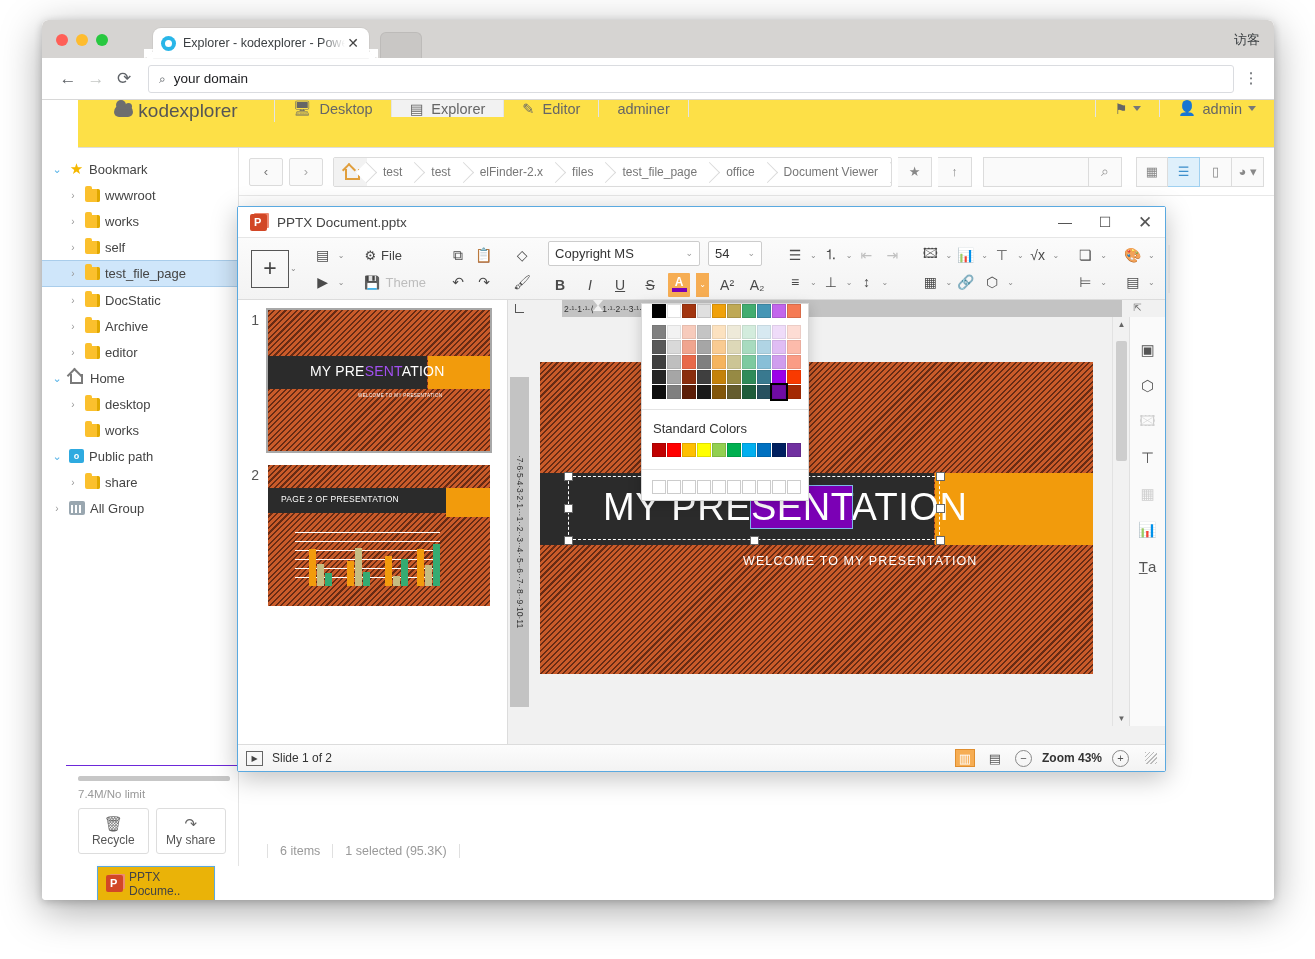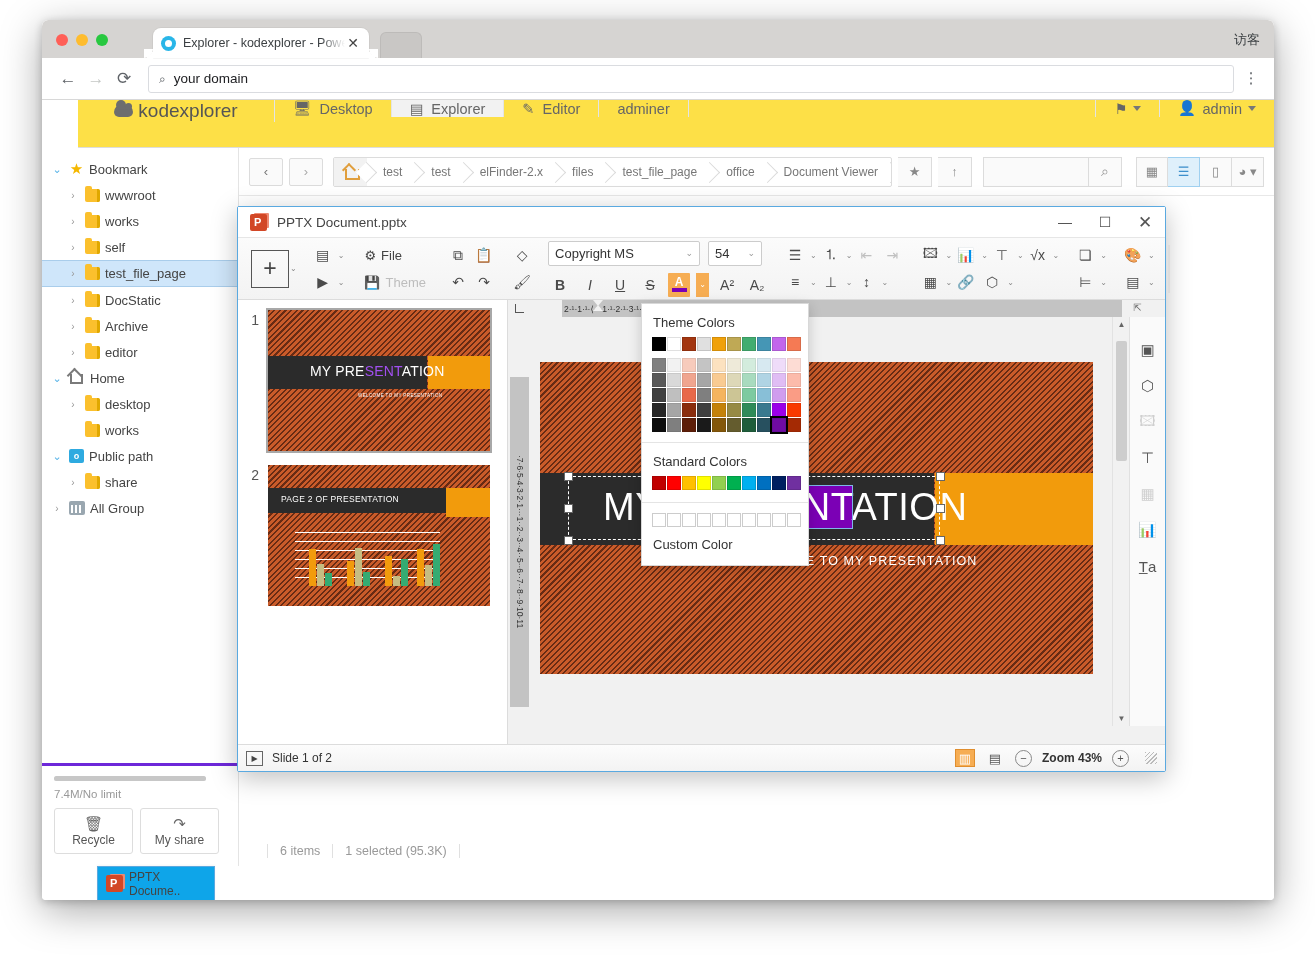--- a/index.html
+++ b/index.html
@@ -127,21 +127,21 @@
   .home-ico{ width:16px;height:14px; position:relative; flex:0 0 auto;}
   .home-ico:before{content:'';position:absolute;left:1px;top:3px;width:13px;height:10px;border:2px solid #7a7a7a;border-top:none;box-sizing:border-box;}
   .home-ico:after{content:'';position:absolute;left:0px;top:-1px;width:9px;height:9px;border-top:2px solid #7a7a7a;border-right:2px solid #7a7a7a;transform:rotate(-45deg);}
   .pub-ico{width:15px;height:14px;background:#2eaae0;border-radius:2px;color:#fff;font-size:9px;
     display:flex;align-items:center;justify-content:center;flex:0 0 auto;font-weight:bold;}
   .grp-ico{width:16px;height:14px;background:#9aa7b0;border-radius:2px;flex:0 0 auto;position:relative;}
   .grp-ico:before{content:'';position:absolute;left:2px;top:4px;right:2px;bottom:2px;
     background:repeating-linear-gradient(90deg,#fff 0 2px,transparent 2px 4px);}
   .tlabel{ white-space:nowrap; }
 
-  .side-foot{ border-top:3px solid #6d28d9; padding:10px 12px 12px; }
+  .side-foot{ border-top:1px solid #6d28d9; padding:10px 12px 12px;margin-left:24px; }
   .quota-bar{ height:5px; background:#e0e0e0; border-radius:3px; width:152px;}
   .quota-bar i{ display:block; height:5px; background:#c7c7c7; border-radius:3px; width:100%;}
   .quota-txt{ font-size:11.5px; color:#999; margin:7px 0 8px;}
   .sf-btns{ display:flex; gap:7px;}
   .sf-btn{
     width:79px;height:46px;border:1px solid #ddd;border-radius:3px;background:#fff;
     display:flex;flex-direction:column;align-items:center;justify-content:center;gap:2px;
     font-size:12px;color:#555;cursor:pointer;
   }
   .sf-btn .gi{ font-size:15px; color:#666; line-height:1;}
@@ -196,21 +196,21 @@
   }
   .kod-footer a{ color:#3d87c9; text-decoration:none; }
   .info-dot{ display:inline-block;width:13px;height:13px;border-radius:50%;background:#7a7a7a;color:#fff;
     font-size:9px;line-height:13px;text-align:center;margin-left:6px;vertical-align:-2px;font-style:italic;font-family:"Liberation Serif",serif;}
 
   
   .taskbar{
     position:absolute; left:55px; bottom:0; height:34px; display:flex; align-items:stretch; z-index:30;
   }
   .taskitem{
-    width:118px; background:#0ea5e9; border:1px solid #5aa9e0; border-bottom:none;
+    width:118px; background:#eab308; border:1px solid #5aa9e0; border-bottom:none;
     display:flex;align-items:center;gap:6px;padding:0 8px;font-size:12px;color:#444;cursor:pointer;
     box-shadow:0 -1px 2px rgba(0,0,0,0.04);
   }
 
   
   #pptwin{
     position:absolute; left:195px; top:186px; width:929px; height:566px;
     background:#fff; border:1px solid #5aa9e0; border-radius:2px;
     box-shadow:0 6px 26px rgba(0,0,0,0.25);
     z-index:20; display:flex; flex-direction:column;
@@ -866,21 +866,20 @@
         <span class="circbtn">−</span>
         <span style="font-size:12px;font-weight:bold;color:#333">Zoom 43%</span>
         <span class="circbtn">+</span>
         <span class="grip"></span>
       </span>
     </div>
 
   </div>
 
   <div id="colorpop">
-    <div class="cp-label">Theme Colors</div>
     <div class="cp-grid" id="theme-base">
         <div class="sw" title="#000000" style="background: rgb(0, 0, 0);"></div>
         <div class="sw" title="#ffffff" style="background: rgb(255, 255, 255);"></div>
         <div class="sw" title="#a33610" style="background: rgb(163, 54, 16);"></div>
         <div class="sw" title="#e0e0e0" style="background: rgb(224, 224, 224);"></div>
         <div class="sw" title="#f0a10a" style="background: rgb(240, 161, 10);"></div>
         <div class="sw" title="#bfa955" style="background: rgb(191, 169, 85);"></div>
         <div class="sw" title="#42ad70" style="background: rgb(66, 173, 112);"></div>
         <div class="sw" title="#4596b5" style="background: rgb(69, 150, 181);"></div>
         <div class="sw" title="#c266ec" style="background: rgb(194, 102, 236);"></div>
@@ -968,16 +967,15 @@
         <div class="sw"></div>
         <div class="sw"></div>
         <div class="sw"></div>
         <div class="sw"></div>
         <div class="sw"></div>
         <div class="sw"></div>
         <div class="sw"></div>
         <div class="sw"></div>
         <div class="sw"></div>
       </div>
-    <div class="cp-label" style="padding-top:10px">Custom Color</div>
   </div>
 
 </div>
 
 </body></html>

